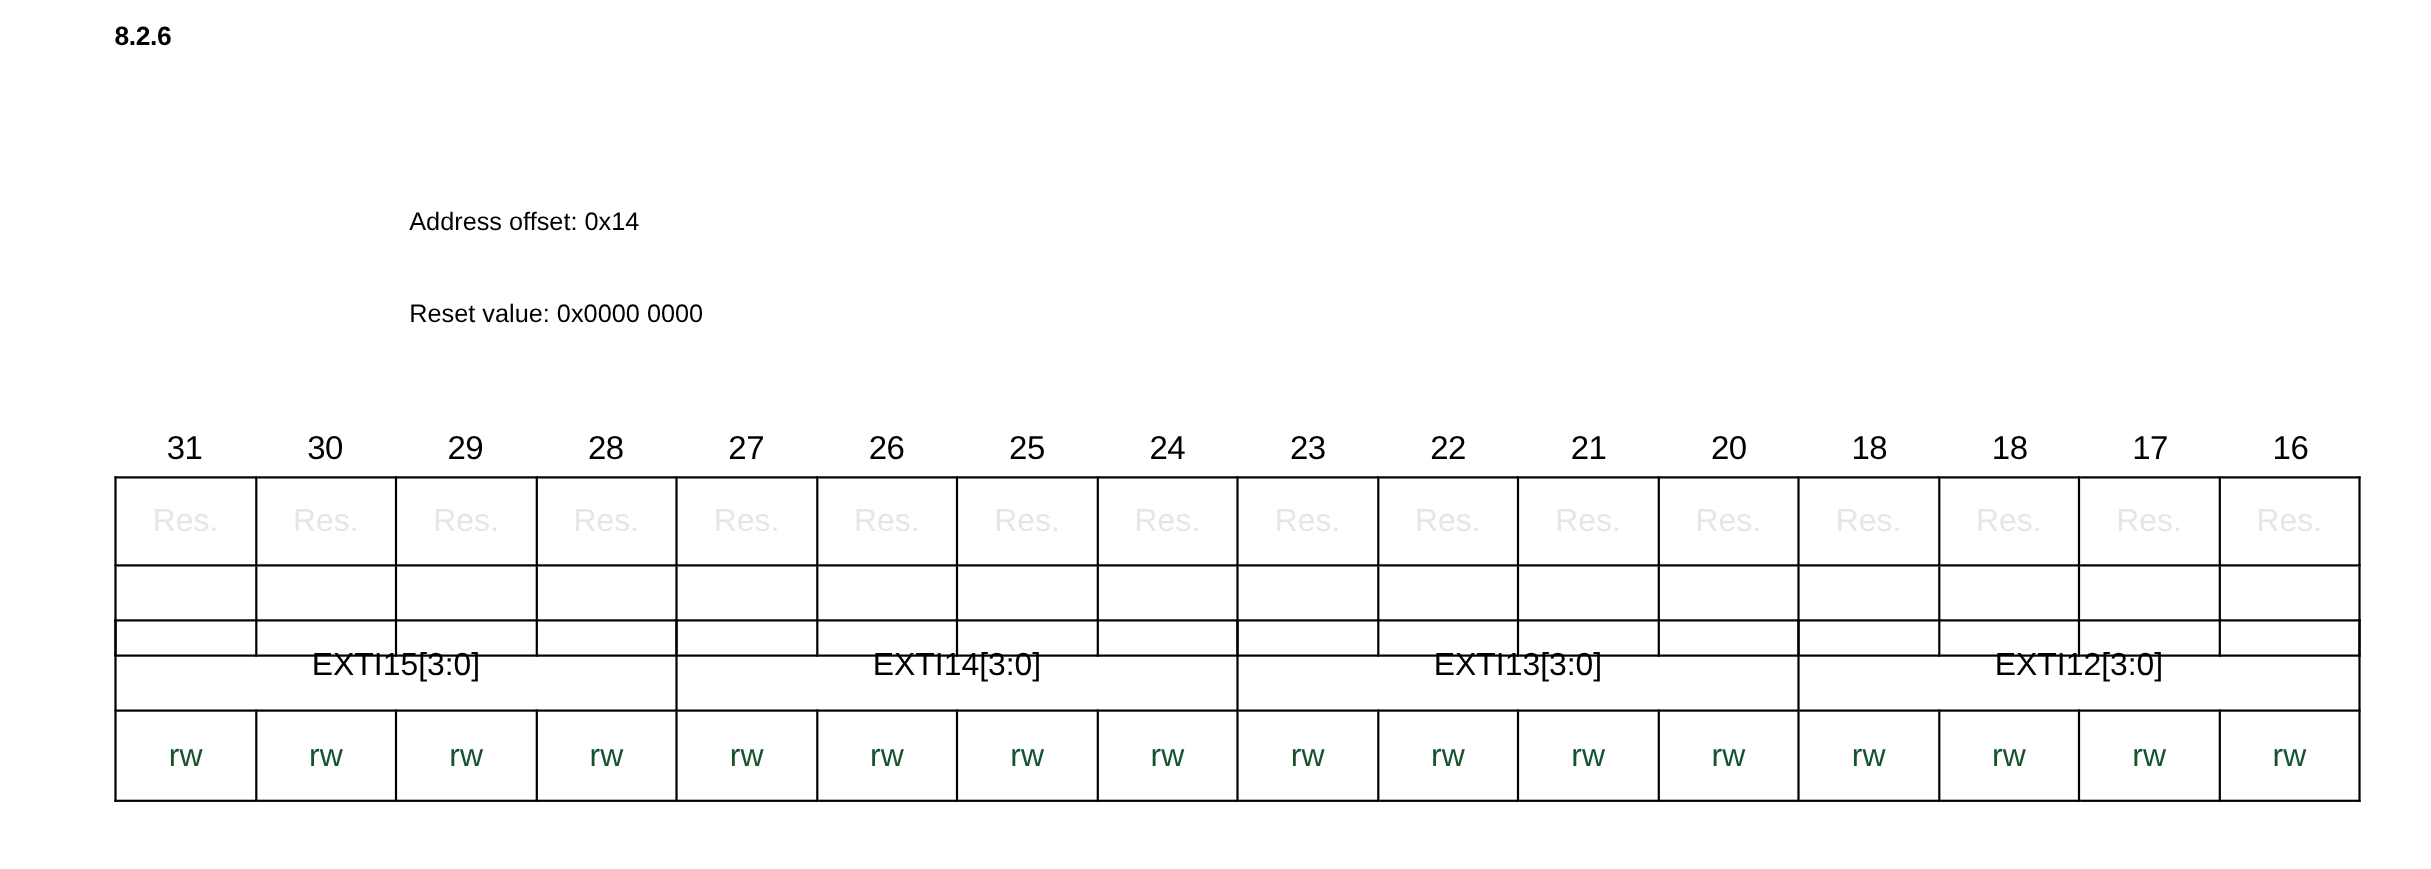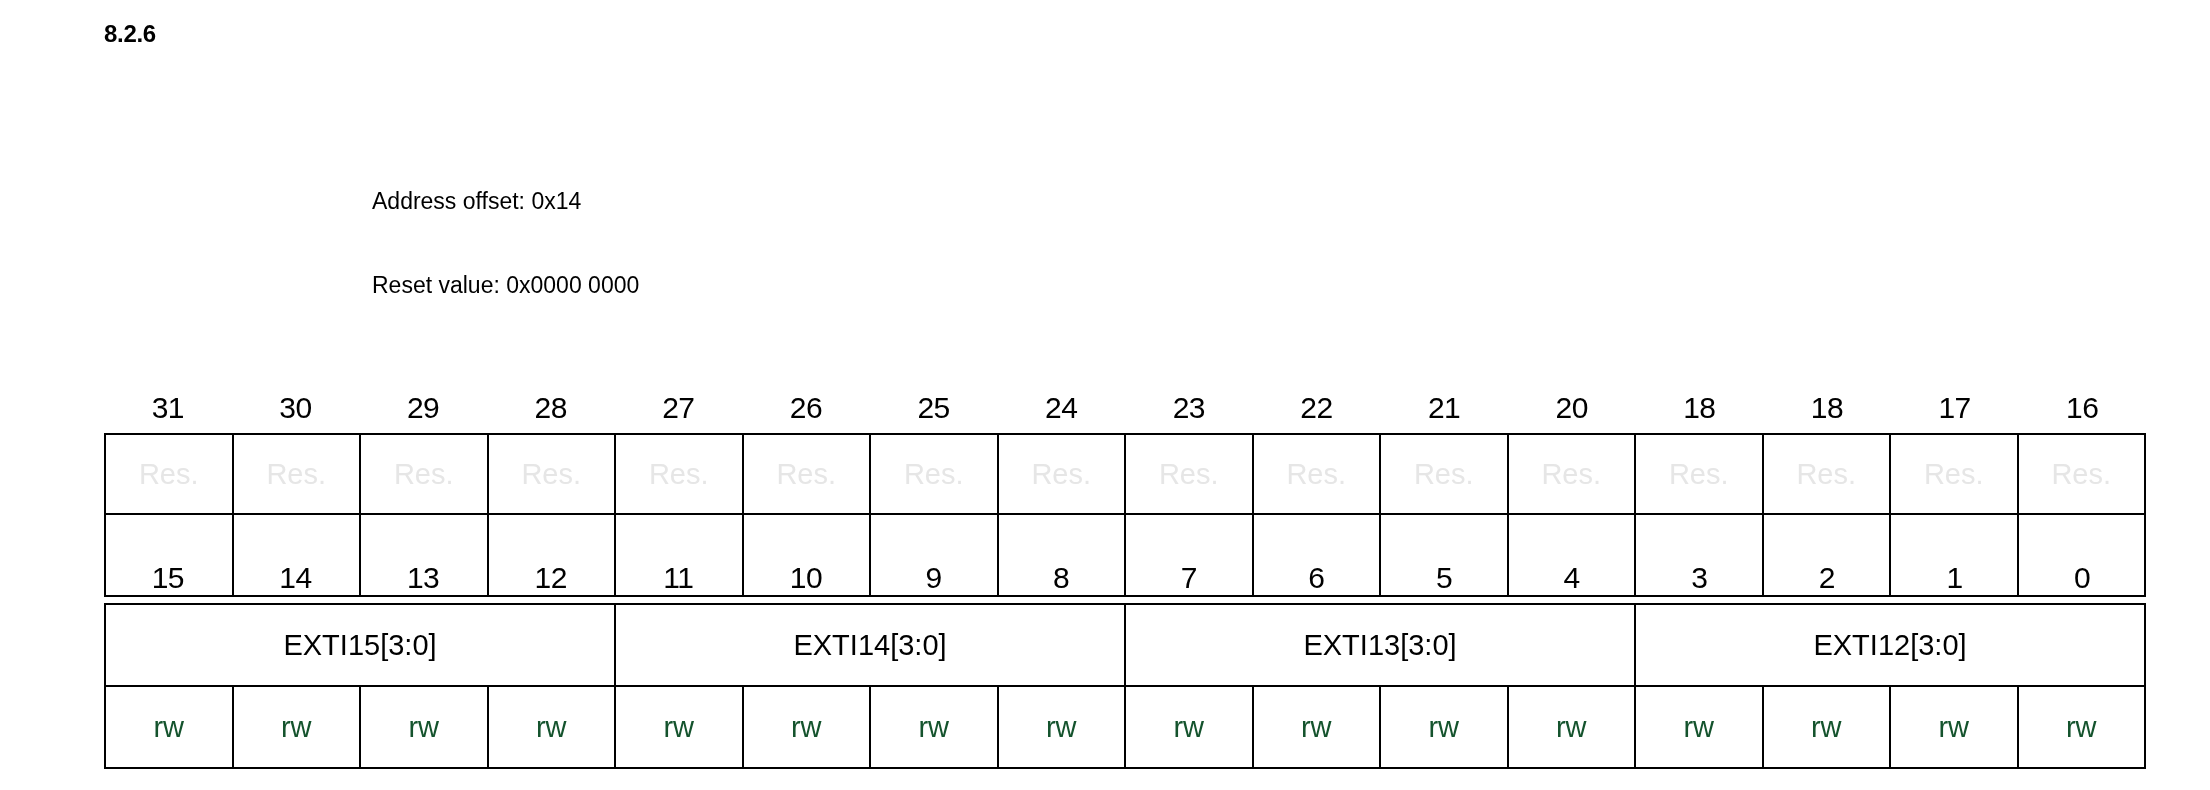--- a/index.html
+++ b/index.html
@@ -171,38 +171,20 @@
           <td class="cell-blank"></td>
           <td class="cell-blank"></td>
           <td class="cell-blank"></td>
           <td class="cell-blank"></td>
         </tr>
     </tbody>
   </table>
 </div>
 
 <div class="reg-block reg-block-low">
-  <div class="bitnum-row" id="bitnums-low">
-      <div class="bitnum">15</div>
-      <div class="bitnum">14</div>
-      <div class="bitnum">13</div>
-      <div class="bitnum">12</div>
-      <div class="bitnum">11</div>
-      <div class="bitnum">10</div>
-      <div class="bitnum">9</div>
-      <div class="bitnum">8</div>
-      <div class="bitnum">7</div>
-      <div class="bitnum">6</div>
-      <div class="bitnum">5</div>
-      <div class="bitnum">4</div>
-      <div class="bitnum">3</div>
-      <div class="bitnum">2</div>
-      <div class="bitnum">1</div>
-      <div class="bitnum">0</div>
-    </div>
   <table class="reg-table">
     <tbody>
       <tr id="row-fields">
           <td class="cell-field" colspan="4">EXTI15[3:0]</td>
           <td class="cell-field" colspan="4">EXTI14[3:0]</td>
           <td class="cell-field" colspan="4">EXTI13[3:0]</td>
           <td class="cell-field" colspan="4">EXTI12[3:0]</td>
         </tr>
       <tr id="row-rw">
           <td class="cell-rw">rw</td>

